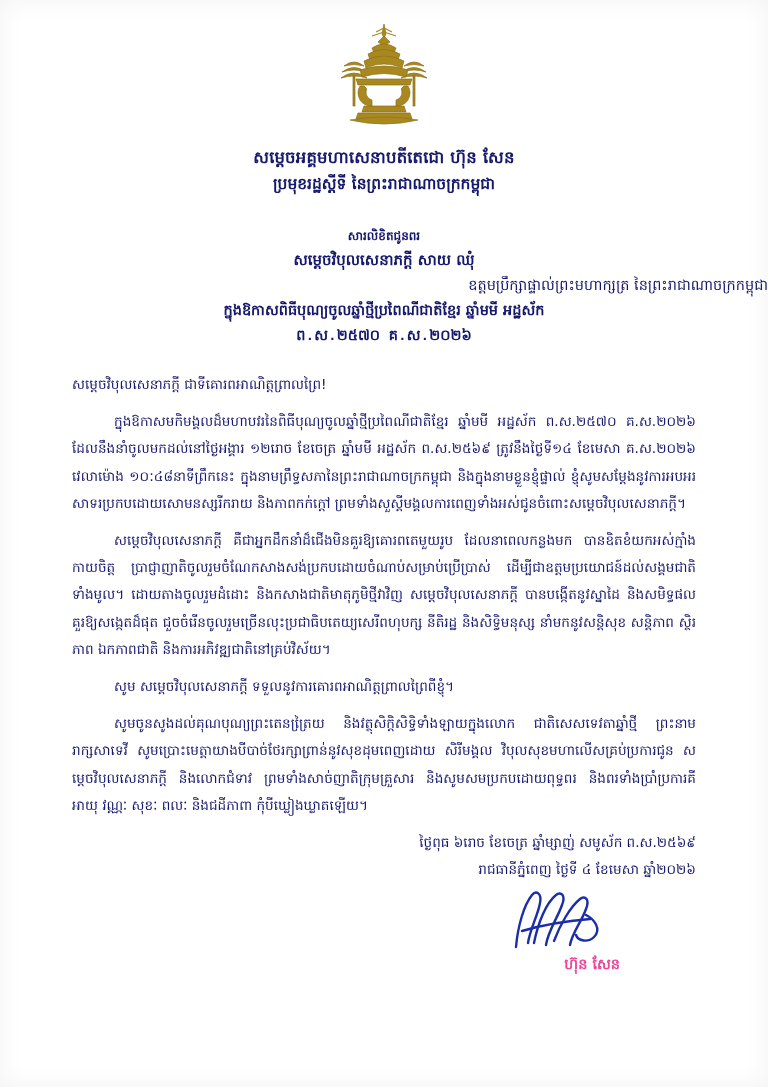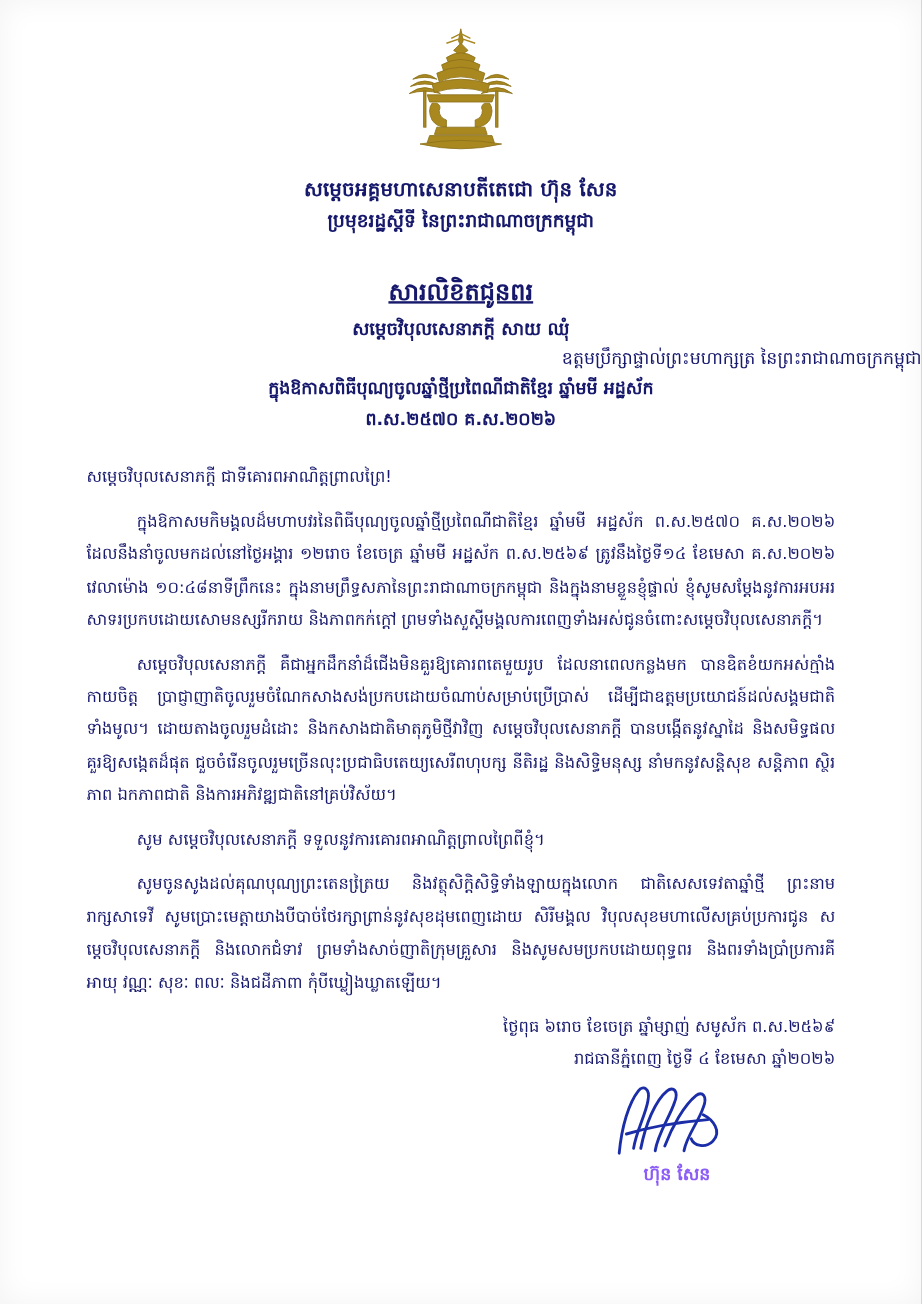--- a/index.html
+++ b/index.html
@@ -55,40 +55,40 @@
   }
   .subject-block {
     text-align: center;
     color: #16186b;
     margin-top: 28px;
   }
   .subject-block div {
     line-height: 1.75;
   }
   .subject-main {
-    font-size: 20px;
-    font-weight: bold;
-    text-decoration: underline;
+    font-size: 12px;
+    font-weight: bold;
   }
   .subject-name {
     font-size: 15px;
     font-weight: bold;
   }
   .subject-role {
     font-size: 14.5px;
     font-weight: normal;
     text-align: right;
   }
   .subject-occasion {
     font-size: 14.5px;
     font-weight: bold;
   }
   .subject-year {
     font-size: 14.5px;
     font-weight: bold;
+    font-family: Liberation Mono, monospace;
   }
   .body {
     margin: 22px 72px 0 72px;
     color: #16186b;
     font-size: 13.6px;
     line-height: 2.0;
     text-align: justify;
   }
   .salutation {
     margin-bottom: 10px;
@@ -111,23 +111,23 @@
   }
   .sig-svg {
     position: absolute;
     right: 150px;
     top: 0;
     width: 120px;
     height: 74px;
   }
   .sig-name {
     position: absolute;
-    right: 176px;
+    right: 148px;
     top: 70px;
-    color: #8b5cf6;
+    color: #ec4899;
     font-size: 14.5px;
     font-weight: bold;
   }
 </style>
 </head>
 <body>
 
 <div class="page">
 
   <div class="emblem-wrap">

